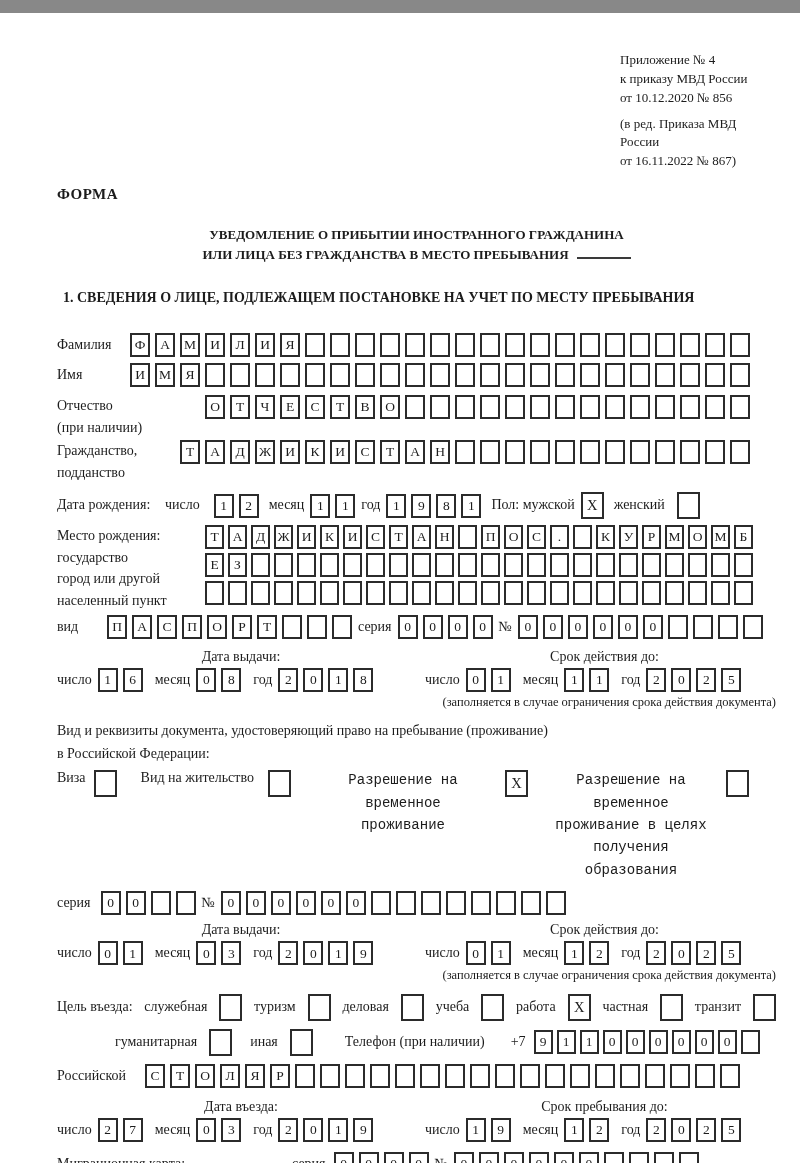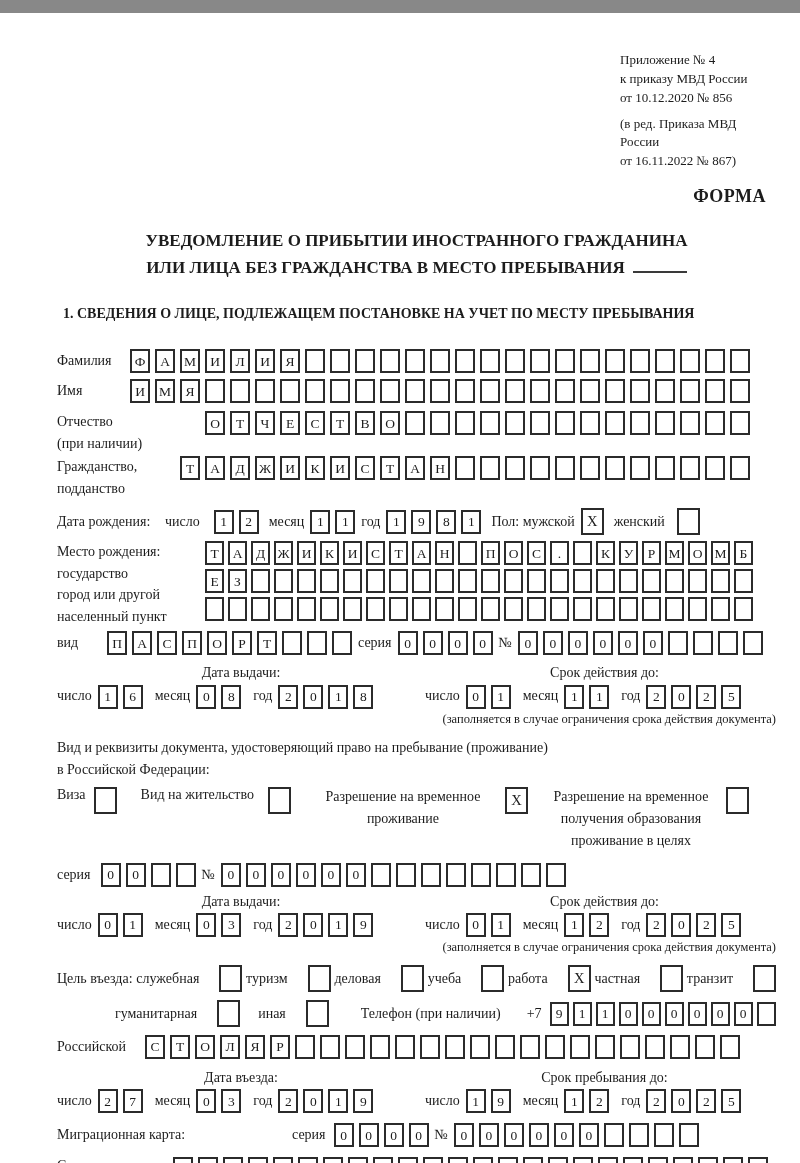--- a/index.html
+++ b/index.html
@@ -5,22 +5,22 @@
   * { box-sizing: border-box; }
   html,body { margin:0; padding:0; background:#888; }
   .page {
     width:800px; height:1163px; margin:13px auto; background:#ffffff;
     font-family:"Liberation Serif", serif; color:#1c1c1c;
     padding:38px 24px 0 57px; position:relative; overflow:hidden;
     font-size:14px; line-height:1.3; white-space:nowrap;
   }
   .annex { margin-left:563px; font-size:13px; line-height:1.45; white-space:normal; }
   .annex .rev { margin-top:7px; }
-  .forma { text-align:right; font-weight:bold; font-size:18px; margin-top:14px; padding-right:10px; letter-spacing:.5px; }
-  .title { text-align:center; font-weight:bold; font-size:17px; margin-top:20px; line-height:1.55; white-space:normal; }
+  .forma { text-align:left; font-weight:bold; font-size:15px; margin-top:14px; padding-right:10px; letter-spacing:.5px; }
+  .title { text-align:center; font-weight:bold; font-size:13px; margin-top:20px; line-height:1.55; white-space:normal; }
   .blank-line { display:inline-block; width:54px; border-bottom:2px solid #3a3a3a; height:.9em; margin-left:8px; vertical-align:baseline; }
   .sec { font-weight:bold; font-size:14px; margin-top:24px; margin-left:6px; }
 
   .frow { display:flex; align-items:center; margin-top:6px; }
   .frow.top { align-items:flex-start; }
   .cells { display:flex; gap:5px; flex:0 0 auto; }
   .cells.tight { gap:4px; }
   .cell { flex:0 0 20px; width:20px; height:24px; border:2px solid #2b2b2b;
           display:flex; align-items:center; justify-content:center;
           font-size:13.5px; background:#fff; }
@@ -37,24 +37,24 @@
   .dh-right { flex:1; text-align:center; }
   .dgroup { display:flex; align-items:center; }
   .dgroup .cells { margin-left:6px; }
   .dgroup .lab2 { margin-left:12px; }
   .wleft { width:368px; flex:0 0 368px; }
   .note { font-size:12.5px; margin-top:2px; }
   .note.right { text-align:right; }
   .para { margin-top:10px; line-height:1.6; }
   .opts { margin-top:4px; }
   .opt { display:flex; align-items:flex-start; }
-  .optlabel { text-align:center; line-height:1.6; white-space:normal; }
+  .optlabel { text-align:center; line-height:1.6; white-space:normal;font-family:Liberation Mono, monospace; }
   .opt .box { margin-top:1px; }
   .spread { justify-content:space-between; }
-  .pitem { display:flex; align-items:center; gap:20px; }
+  .pitem { display:flex; align-items:center; gap:12px; }
 </style>
 </head>
 <body>
 
 <div class="page">
 
   <div class="annex">
     <div>Приложение № 4</div>
     <div>к приказу МВД России</div>
     <div>от 10.12.2020 № 856</div>
@@ -410,22 +410,22 @@
     <div class="opt" style="margin-left:22px">
       <div class="optlabel" style="width:180px; margin-right:12px">
         <div>Разрешение на временное</div>
         <div>проживание</div>
       </div>
       <span class="box">X</span>
     </div>
     <div class="opt" style="margin-left:18px">
       <div class="optlabel" style="width:170px; margin-right:10px">
         <div>Разрешение на временное</div>
+        <div>проживание в целях</div>
         <div>получения образования</div>
-        <div>проживание в целях</div>
       </div>
       <span class="box"></span>
     </div>
   </div>
 
   <div class="frow" style="margin-top:10px">
     <span style="margin-right:10px">серия</span>
     <span class="cells">
         <span class="cell">0</span>
         <span class="cell">0</span>

